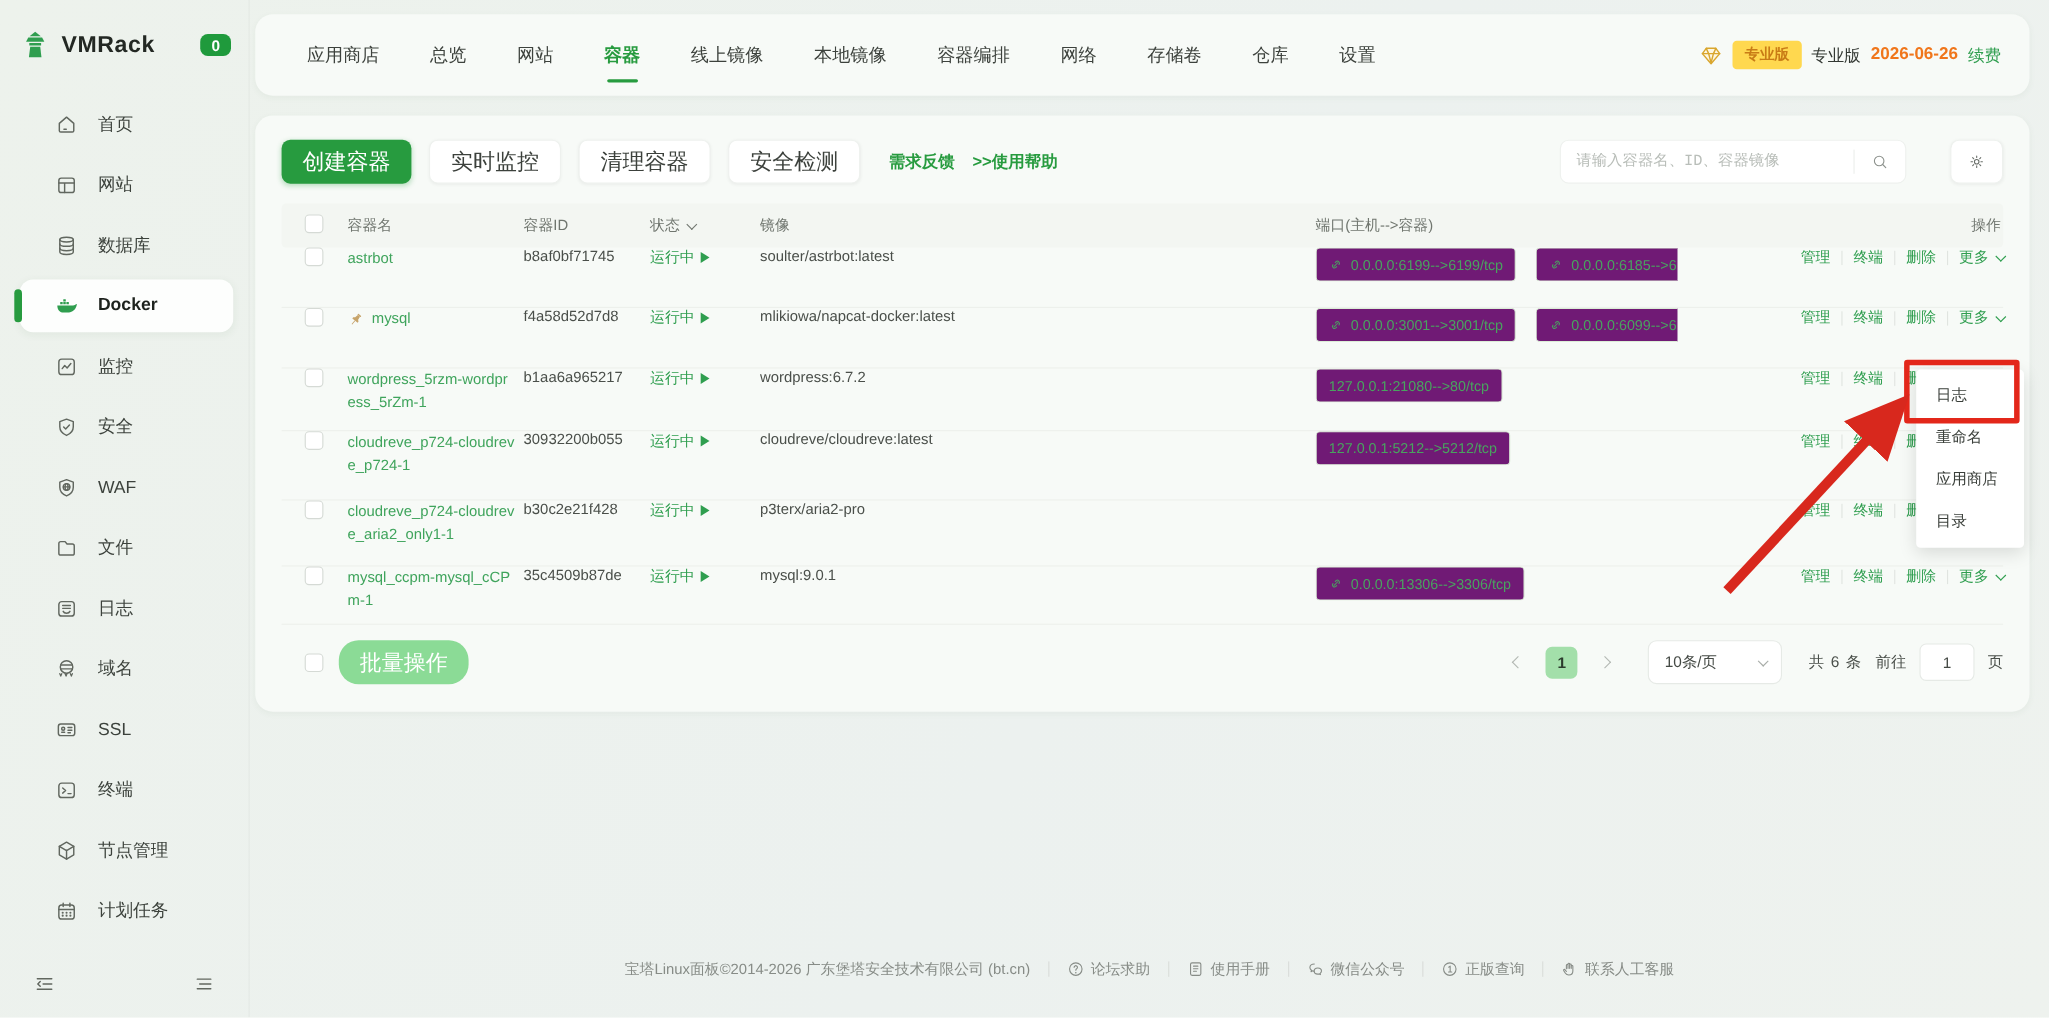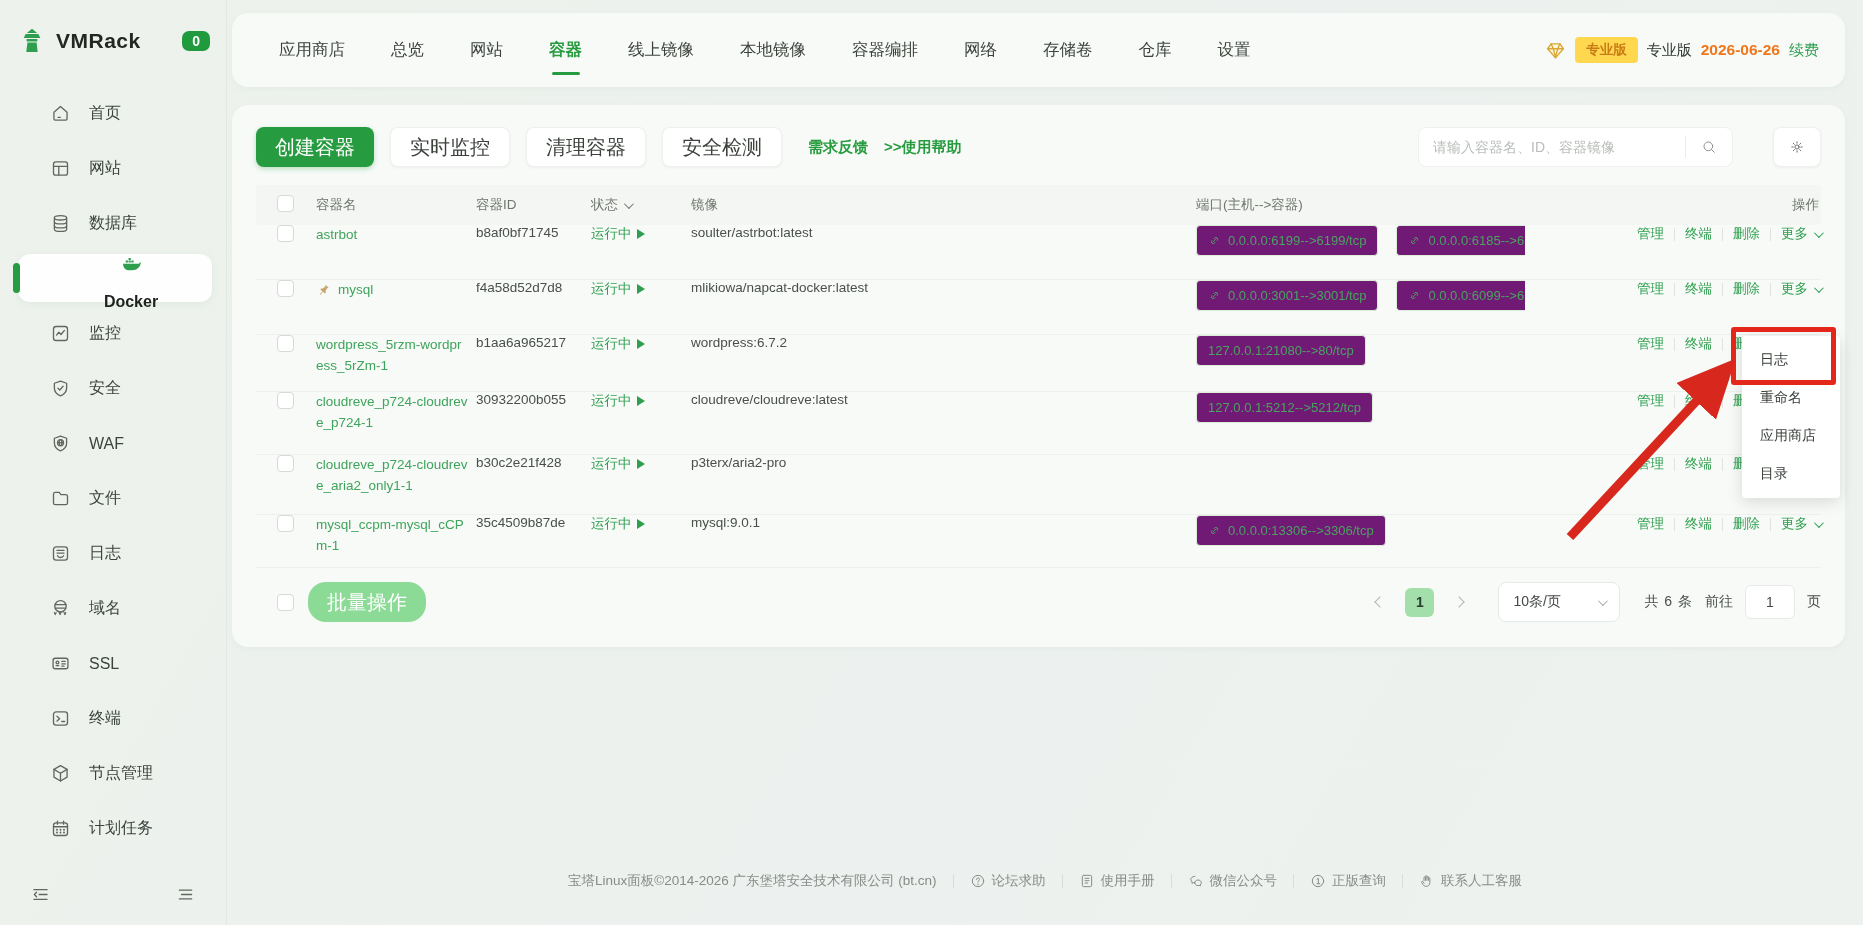--- a/index.html
+++ b/index.html
@@ -20,21 +20,21 @@
   .logo-ic svg { width:28px; height:28px; }
   .brand-name { font-size:21px; font-weight:bold; color:#23282} 
   .brand-name { font-size:21px; font-weight:bold; color:#232823; margin-left:10px; letter-spacing:.5px; }
   .brand-badge { margin-left:auto; background:#1f9a3c; color:#fff; font-size:14px; font-weight:bold;
     border-radius:7px; padding:2px 10px; }
   .menu { margin-top:24px; }
   .menu-item { height:55px; display:flex; align-items:center; padding-left:50px; gap:18px;
     font-size:16px; color:#3c423c; cursor:pointer; position:relative; }
   .menu-item.active { background:#fdfefd; border-radius:12px; margin:0 14px 0 18px;
     padding-left:32px; height:48px; margin-top:3px; margin-bottom:4px;
-    box-shadow:0 2px 8px rgba(40,80,40,.06); color:#1d221d; font-weight:bold;flex-direction:column; }
+    box-shadow:0 2px 8px rgba(40,80,40,.06); color:#1d221d; font-weight:bold; }
   .menu-item.active::before { content:''; position:absolute; left:-5px; top:50%; transform:translateY(-50%);
     width:7px; height:30px; border-radius:4px; background:#279b3f; }
   .side-bottom { margin-top:auto; display:flex; justify-content:space-between;
     padding:0 30px 20px 30px; }
 
   
   .main { flex:1; padding:13px 18px 0 5px; display:flex; flex-direction:column; }
   .card { background:#f7faf7; border-radius:16px; box-shadow:0 2px 6px rgba(60,90,60,.05); }
 
   
@@ -58,21 +58,21 @@
   .btn { height:40px; padding:0 19px; border-radius:8px; font-size:20px; display:flex;
     align-items:center; cursor:pointer; white-space:nowrap; }
   .btn.primary { background:#279b3f; color:#fff; box-shadow:0 2px 5px rgba(39,155,63,.3); }
   .btn.plain { background:#ffffff; color:#3c413c; border:1px solid #eef1ee;
     box-shadow:0 1px 3px rgba(0,0,0,.05); }
   .tlink { color:#279b3f; font-size:15px; font-weight:bold; cursor:pointer; white-space:nowrap; }
   .tlink.fb { margin-left:10px; }
   .search-box { margin-left:auto; width:315px; height:40px; background:#fff; border-radius:8px;
     border:1px solid #eef1ee; display:flex; align-items:center; overflow:hidden; }
   .search-box input { flex:1; border:none; outline:none; padding:0 14px; font-size:14px;
-    color:#555; background:transparent; font-family:Liberation Sans, sans-serif; }
+    color:#555; background:transparent; font-family:Liberation Mono, monospace; }
   .search-box input::placeholder { color:#b9beb9; }
   .search-div { width:1px; height:22px; background:#eceeec; }
   .search-btn { width:46px; height:100%; display:flex; align-items:center; justify-content:center; cursor:pointer; }
   .gear-btn { margin-left:24px; width:48px; height:40px; background:#fff; border-radius:8px;
     border:1px solid #eef1ee; box-shadow:0 1px 3px rgba(0,0,0,.05);
     display:flex; align-items:center; justify-content:center; cursor:pointer; }
 
   
   .thead { margin-top:18px; height:40px; background:#f3f6f2; border-radius:4px;
     display:flex; align-items:center; font-size:13.5px; color:#70766f; }

